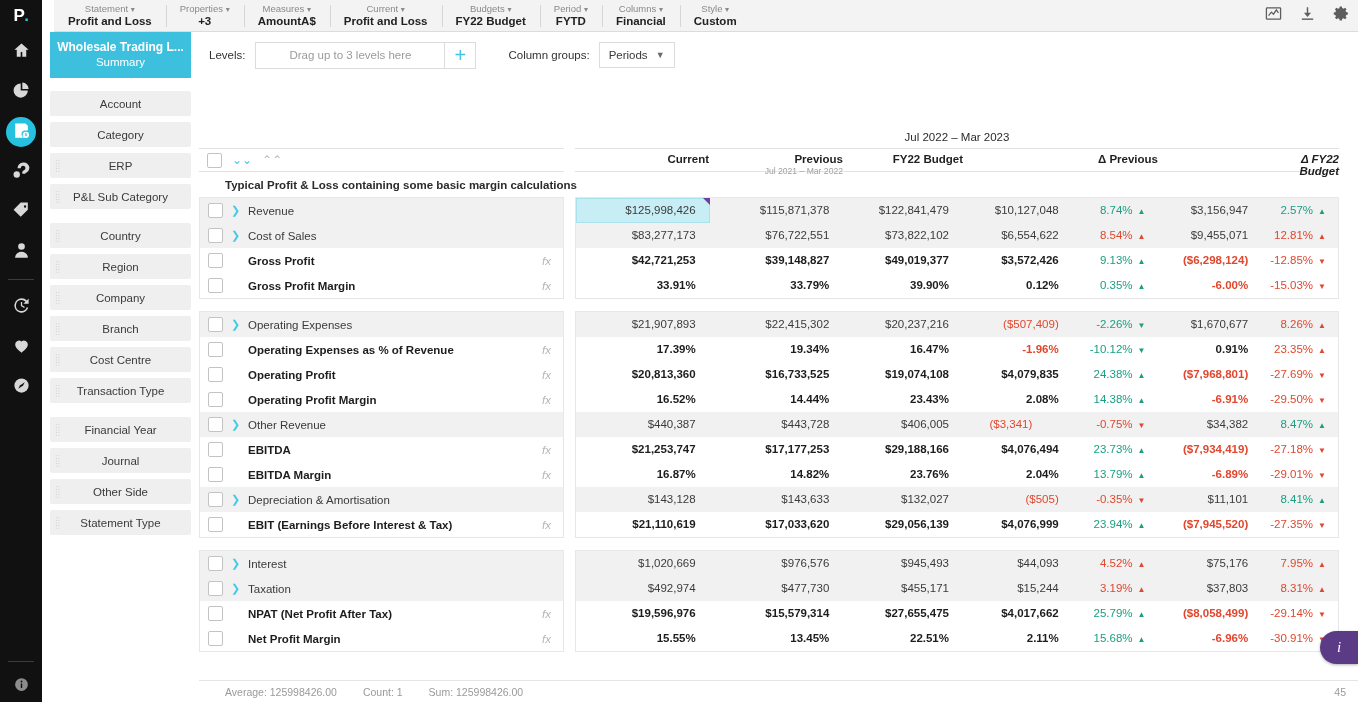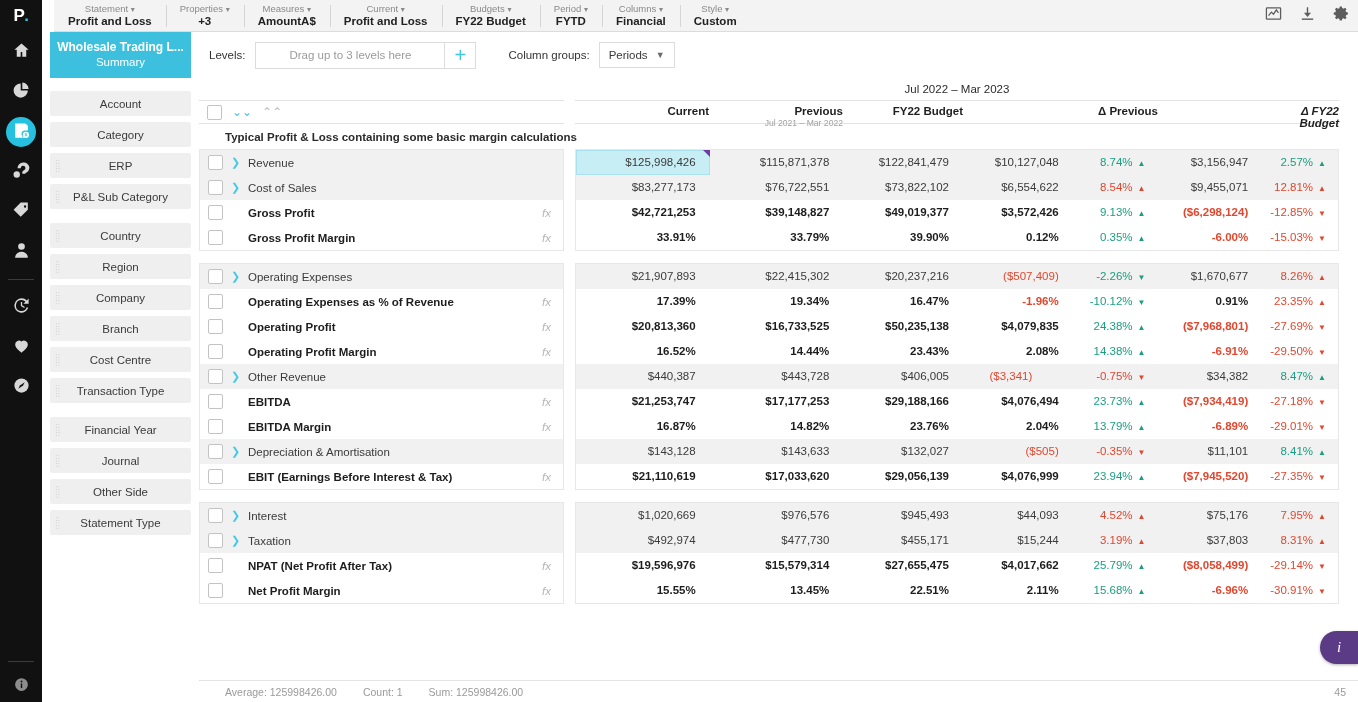--- a/index.html
+++ b/index.html
@@ -116,21 +116,21 @@
   .cg-label { font-size: 11.5px; color: #333; margin-left: 32px; margin-right: 9px; }
   .cg-sel {
     height: 26px; border: 1px solid #dcdcdc; background: #fff; cursor: pointer;
     display: flex; align-items: center; gap: 8px; padding: 0 9px;
     font-size: 11.5px; color: #3a3a3a;
   }
   .cg-sel .chev { font-size: 9px; color: #6b6b6b; }
 
   
   .grid { position: relative; }
-  .ghdr { position: relative; height: 46px; }
+  .ghdr { position: relative; height: 46px; margin-top: 48px; }
   .ghdr-period {
     position: absolute; left: 376px; right: 19px; top: 0; text-align: center;
     font-size: 11.5px; color: #2b2b2b; line-height: 22px;
   }
   .ghdr-cols {
     position: absolute; left: 376px; right: 19px; top: 22px; height: 24px;
     border-top: 1px solid #e2e2e2; border-bottom: 1px solid #e2e2e2;
     display: flex;
   }
   .hc { font-size: 11.5px; color: #1f1f1f; font-weight: bold; text-align: right;
@@ -632,21 +632,21 @@
                 <div class="cell b" style="width: 134px; padding-right: 14px;"><span>19.34%</span></div>
                 <div class="cell b" style="width: 120px; padding-right: 14px;"><span>16.47%</span></div>
                 <div class="cell b neg" style="width: 110px; padding-right: 14px;"><span>-1.96%</span></div>
                 <div class="cell up" style="width: 85px; padding-right: 2px;"><span>-10.12%</span><span class="arw" style="margin-right: 10px;">▼</span></div>
                 <div class="cell b" style="width: 105px; padding-right: 14px;"><span>0.91%</span></div>
                 <div class="cell down" style="width: 76px; padding-right: 2px;"><span>23.35%</span><span class="arw" style="margin-right: 10px;">▲</span></div>
               </div>
               <div class="rrow">
                 <div class="cell b" style="width: 134px; padding-right: 14px;"><span>$20,813,360</span></div>
                 <div class="cell b" style="width: 134px; padding-right: 14px;"><span>$16,733,525</span></div>
-                <div class="cell b" style="width: 120px; padding-right: 14px;"><span>$50,235,138</span></div>
+                <div class="cell b" style="width: 120px; padding-right: 14px;"><span>$19,074,108</span></div>
                 <div class="cell b" style="width: 110px; padding-right: 14px;"><span>$4,079,835</span></div>
                 <div class="cell up" style="width: 85px; padding-right: 2px;"><span>24.38%</span><span class="arw" style="margin-right: 10px;">▲</span></div>
                 <div class="cell b neg" style="width: 105px; padding-right: 14px;"><span>($7,968,801)</span></div>
                 <div class="cell down" style="width: 76px; padding-right: 2px;"><span>-27.69%</span><span class="arw" style="margin-right: 10px;">▼</span></div>
               </div>
               <div class="rrow">
                 <div class="cell b" style="width: 134px; padding-right: 14px;"><span>16.52%</span></div>
                 <div class="cell b" style="width: 134px; padding-right: 14px;"><span>14.44%</span></div>
                 <div class="cell b" style="width: 120px; padding-right: 14px;"><span>23.43%</span></div>
                 <div class="cell b" style="width: 110px; padding-right: 14px;"><span>2.08%</span></div>

